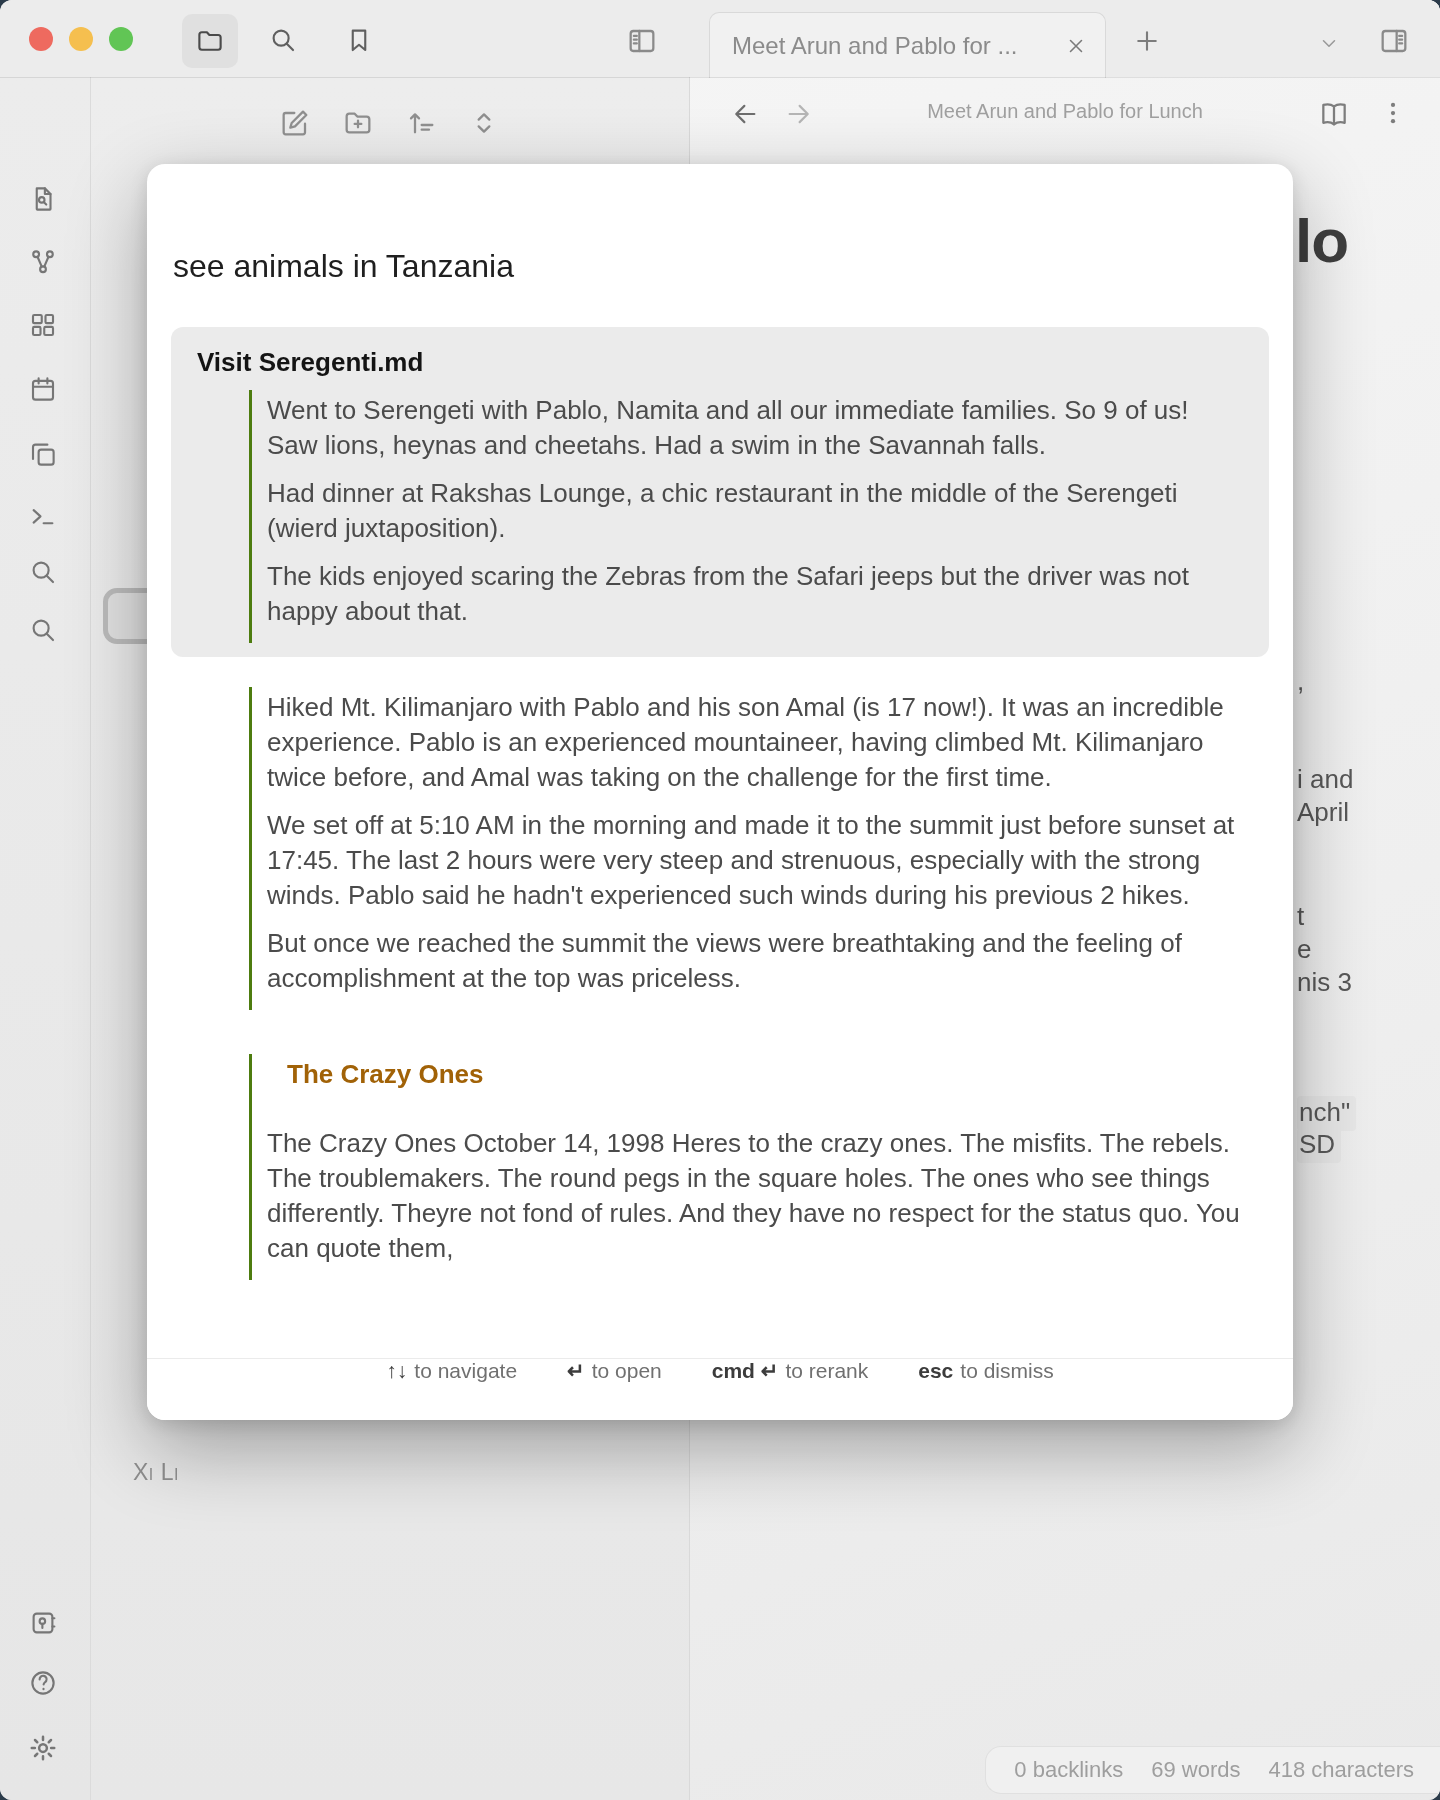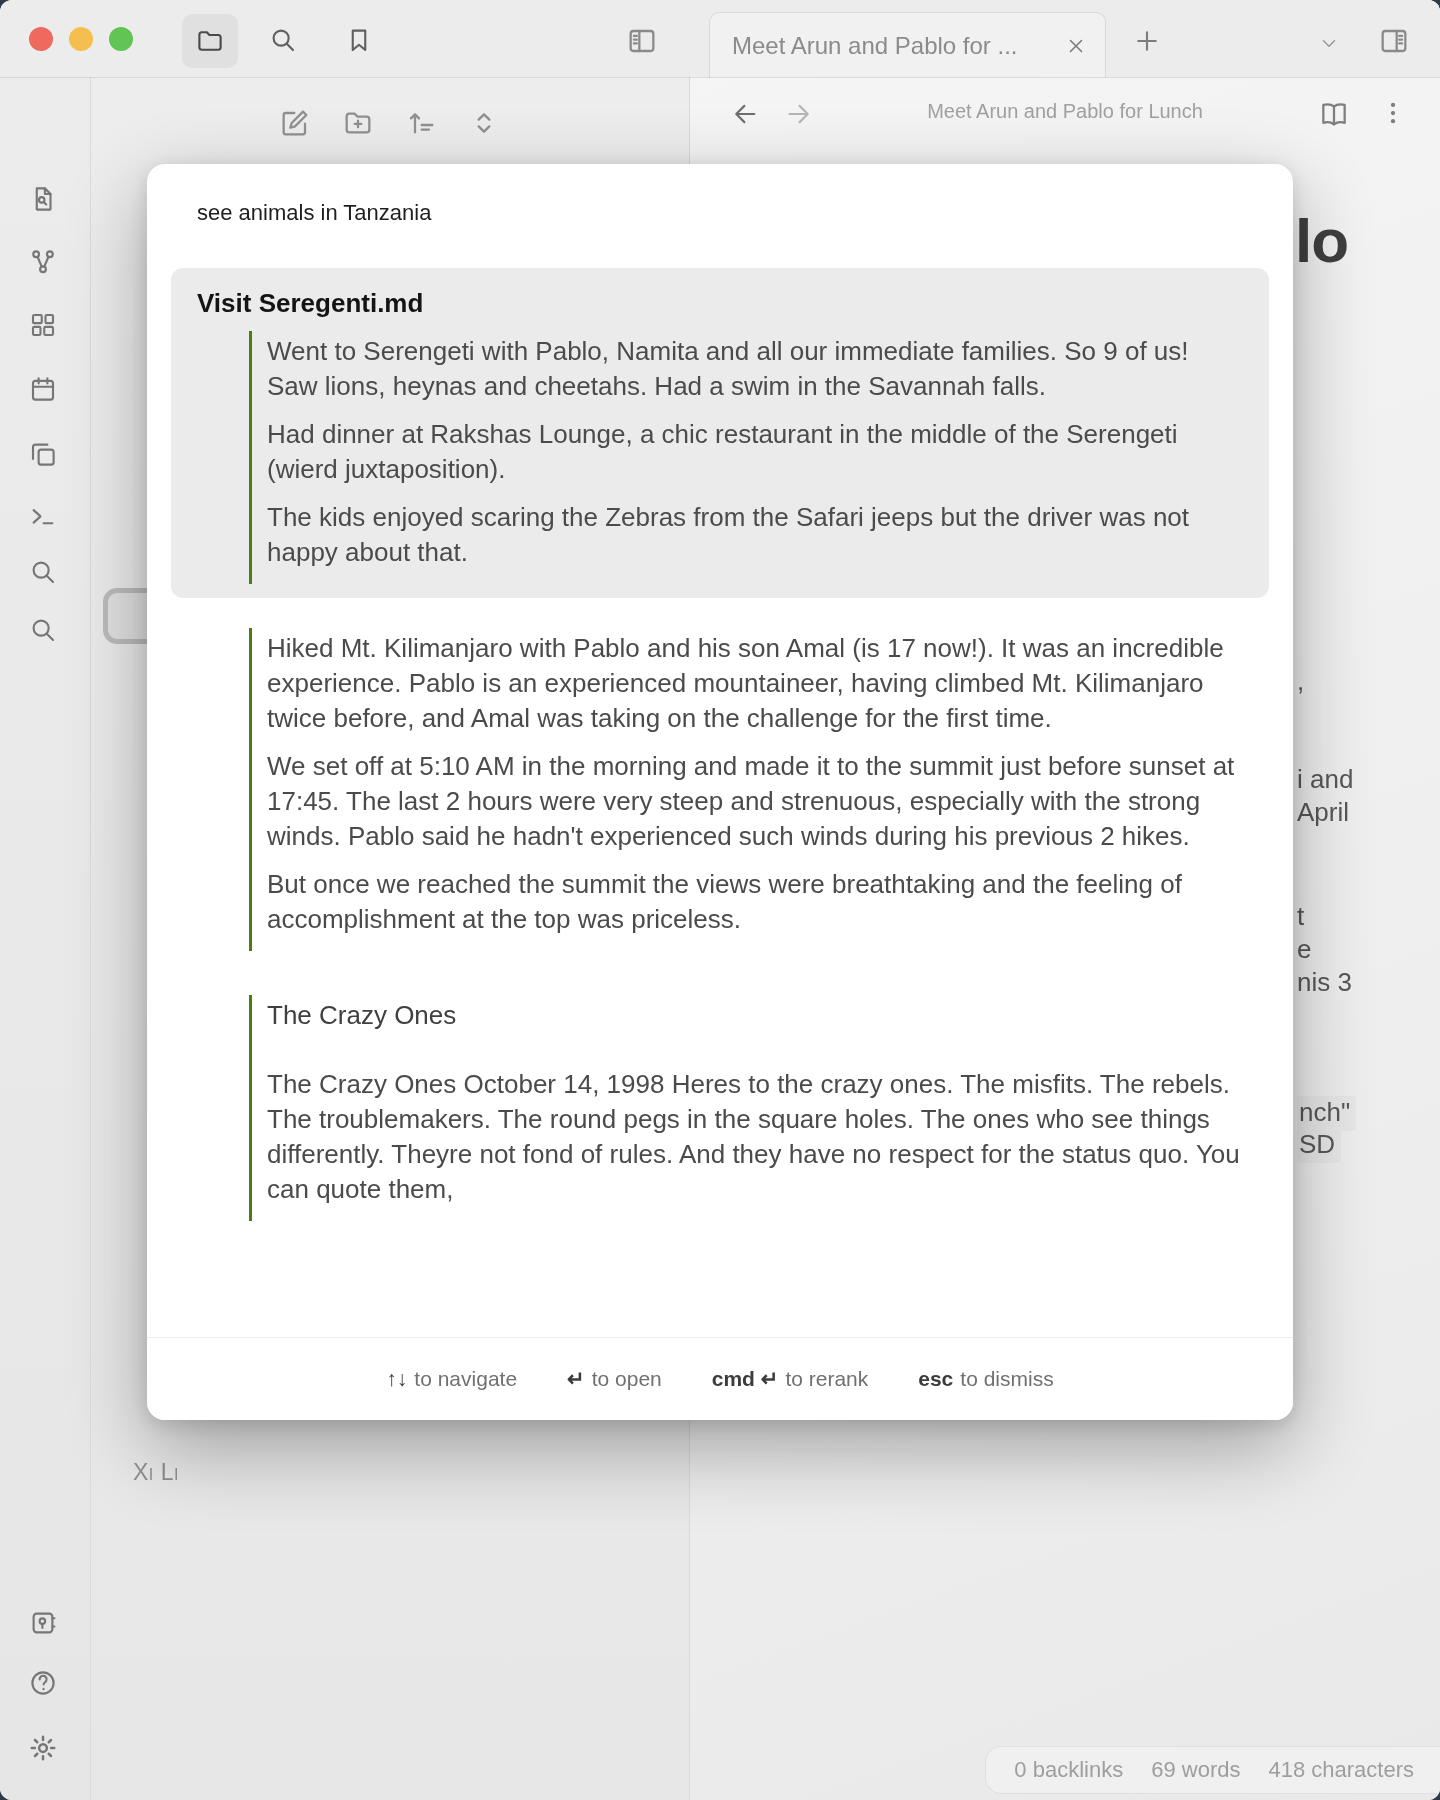--- a/index.html
+++ b/index.html
@@ -48,29 +48,29 @@
 
   
   .frag { position:absolute; left:607px; font-size:26px; color:#585858; white-space:pre; }
   .code-frag { background:#e7e7e7; padding:1px 6px 3px 2px; border-radius:4px; }
   #doc-heading-frag { position:absolute; left:605px; top:205px; font-size:62px; font-weight:700; color:#3f3f3f; letter-spacing:-1px; }
 
   #status-pill { position:absolute; right:0; bottom:6px; height:48px; background:#f0f0f0; border:1px solid #e0e0e0; border-right:none; border-radius:16px 0 0 16px; display:flex; align-items:center; gap:28px; padding:0 26px 0 28px; font-size:22px; color:#9e9e9e; }
 
   
   #modal { position:absolute; left:147px; top:164px; width:1146px; height:1256px; background:#ffffff; border-radius:18px; box-shadow:0 28px 80px rgba(0,0,0,0.32), 0 4px 18px rgba(0,0,0,0.12); display:flex; flex-direction:column; overflow:hidden; z-index:10; }
-  #modal-input { padding:36px 50px 26px; font-size:22px; color:#1f1f1f; border:none; outline:none; background:transparent; font-family:"Liberation Sans", sans-serif; width:100%; }
+  #modal-input { padding:36px 26px 26px; font-size:32px; color:#1f1f1f; border:none; outline:none; background:transparent; font-family:"Liberation Sans", sans-serif; width:100%;margin-top:48px; }
   #modal-results { flex:1; overflow:hidden; padding:16px 24px 0; }
   .result { border-radius:12px; padding:20px 26px 14px; margin-bottom:10px; }
   .result.selected { background:#ebebeb; }
   .result-title { font-size:26px; font-weight:700; color:#141414; margin-bottom:12px; }
   .result blockquote { margin:0 0 0 52px; padding:3px 0 1px 15px; border-left:3px solid #4d7c0f; }
   .result p { font-size:26px; line-height:35px; color:#4b4b4b; margin:0 0 13px; }
-  .result p.subhead { font-weight:400; color:#404040; margin-bottom:34px; }
-  #modal-footer { height:83px; border-top:1px solid #ebebeb; display:flex; align-items:center; justify-content:center; gap:50px; font-size:21px; color:#707070; flex:none; background:#fff; }
+  .result p.subhead { font-weight:700; color:#a16207; margin-bottom:34px;margin-left:20px; }
+  #modal-footer { height:62px; border-top:1px solid #ebebeb; display:flex; justify-content:center; gap:50px; font-size:21px; color:#707070; flex:none; background:#fff; }
   .hint b { color:#3c3c3c; font-weight:700; margin-right:7px; }
 </style>
 </head>
 <body>
 
 <div id="window">
 
   <div id="titlebar">
     <div class="traffic" style="left:29px; background:#ee6a5f;"></div>
     <div class="traffic" style="left:69px; background:#f5bf4f;"></div>

